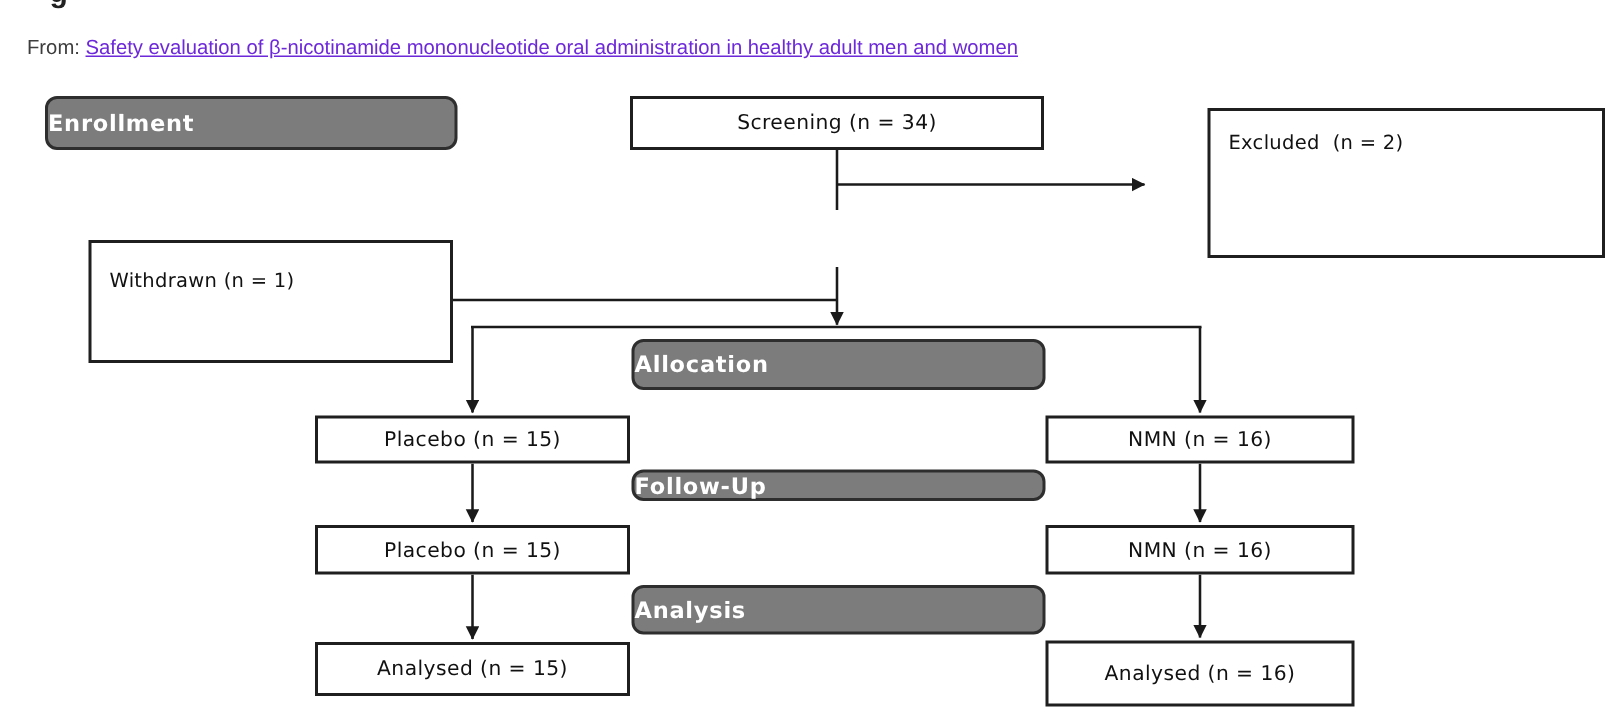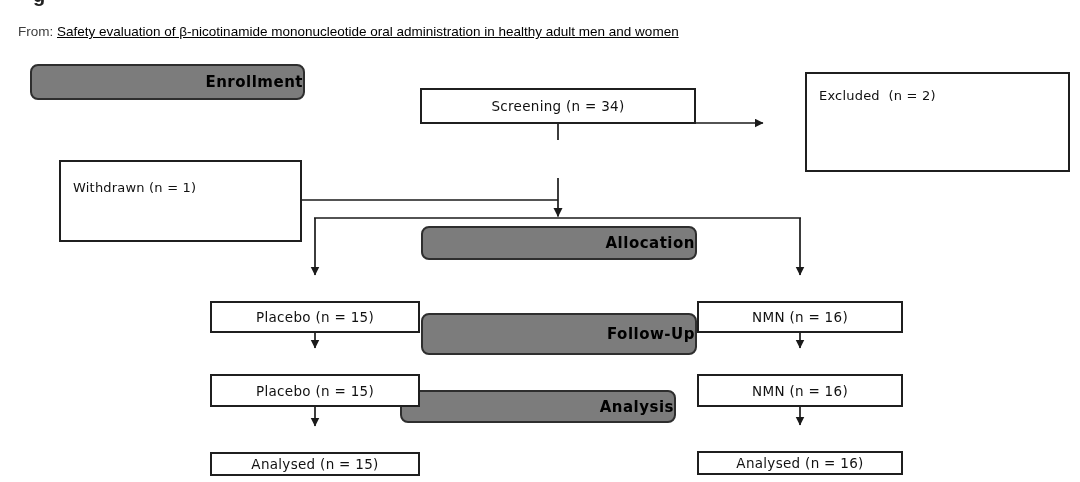--- a/index.html
+++ b/index.html
@@ -11,34 +11,34 @@
     position:absolute; left:33px; top:0; width:34px; height:6px; overflow:hidden;
   }
   .crop-frag span {
     display:block; margin-top:-16px; font-family:"Liberation Sans", sans-serif;
     font-weight:bold; font-size:20px; color:#222;
   }
   .from-line {
     position:absolute; left:18px; top:24px;
     font-family:"Liberation Sans", sans-serif; font-size:13.5px; color:#3d3d3d;
   }
-  .from-line a { color:#000000; text-decoration:underline; cursor:pointer;margin-top:27px; }
+  .from-line a { color:#6d28d9; text-decoration:underline; cursor:pointer;margin-top:27px; }
 
   svg.lines { position:absolute; left:0; top:0; }
 
   .node {
     position:absolute; box-sizing:border-box; background:#ffffff;
     border:2px solid #1f1f1f; display:flex; align-items:center; justify-content:center;
-    font-size:13.5px; color:#111; letter-spacing:0.3px;margin-top:24px;
+    font-size:13.5px; color:#111; letter-spacing:0.3px;
   }
   .stage {
     position:absolute; box-sizing:border-box; background:#7c7c7c;
     border:2px solid #2e2e2e; border-radius:8px;
-    display:flex; align-items:center; justify-content:flex-end;
-    color:#000000; font-weight:bold; font-size:15px; letter-spacing:0.5px;
+    display:flex; align-items:center; justify-content:flex-start;
+    color:#ffffff; font-weight:bold; font-size:15px; letter-spacing:0.5px;
   }
   .side {
     position:absolute; box-sizing:border-box; background:#ffffff;
     border:2px solid #1f1f1f; font-size:13px; color:#111;
     line-height:24px; padding:10px 12px; text-align:left; letter-spacing:0.2px;margin-left:40px;
   }
   .t { white-space:pre-wrap; }
 </style>
 </head>
 <body>
@@ -74,24 +74,24 @@
       <line x1="800" y1="383" x2="800" y2="425" marker-end="url(#ah)"></line>
     </g>
   </svg>
 
   <div class="stage" style="left:30px;top:64px;width:275px;height:36px">
     <span>Enrollment</span>
   </div>
   <div class="stage" style="left:421px;top:226px;width:276px;height:34px">
     <span>Allocation</span>
   </div>
-  <div class="stage" style="left:421px;top:313px;width:276px;height:42px">
+  <div class="stage" style="left:421px;top:313px;width:276px;height:21px">
     <span>Follow-Up</span>
   </div>
-  <div class="stage" style="left:400px;top:390px;width:276px;height:33px">
+  <div class="stage" style="left:421px;top:390px;width:276px;height:33px">
     <span>Analysis</span>
   </div>
 
   <div class="node" style="left:420px;top:64px;width:276px;height:36px">
     <span class="t">Screening (n = 34)</span>
   </div>
 
   <div class="side" style="left:765px;top:72px;width:265px;height:100px">
     <div class="t">Excluded  (n = 2)</div>
   </div>
@@ -107,20 +107,20 @@
     <span class="t">NMN (n = 16)</span>
   </div>
 
   <div class="node" style="left:210px;top:350px;width:210px;height:33px">
     <span class="t">Placebo (n = 15)</span>
   </div>
   <div class="node" style="left:697px;top:350px;width:206px;height:33px">
     <span class="t">NMN (n = 16)</span>
   </div>
 
-  <div class="node" style="left:210px;top:428px;width:210px;height:24px">
+  <div class="node" style="left:210px;top:428px;width:210px;height:36px">
     <span class="t">Analysed (n = 15)</span>
   </div>
-  <div class="node" style="left:697px;top:427px;width:206px;height:24px">
+  <div class="node" style="left:697px;top:427px;width:206px;height:44px">
     <span class="t">Analysed (n = 16)</span>
   </div>
 
 </div>
 
 </body></html>

